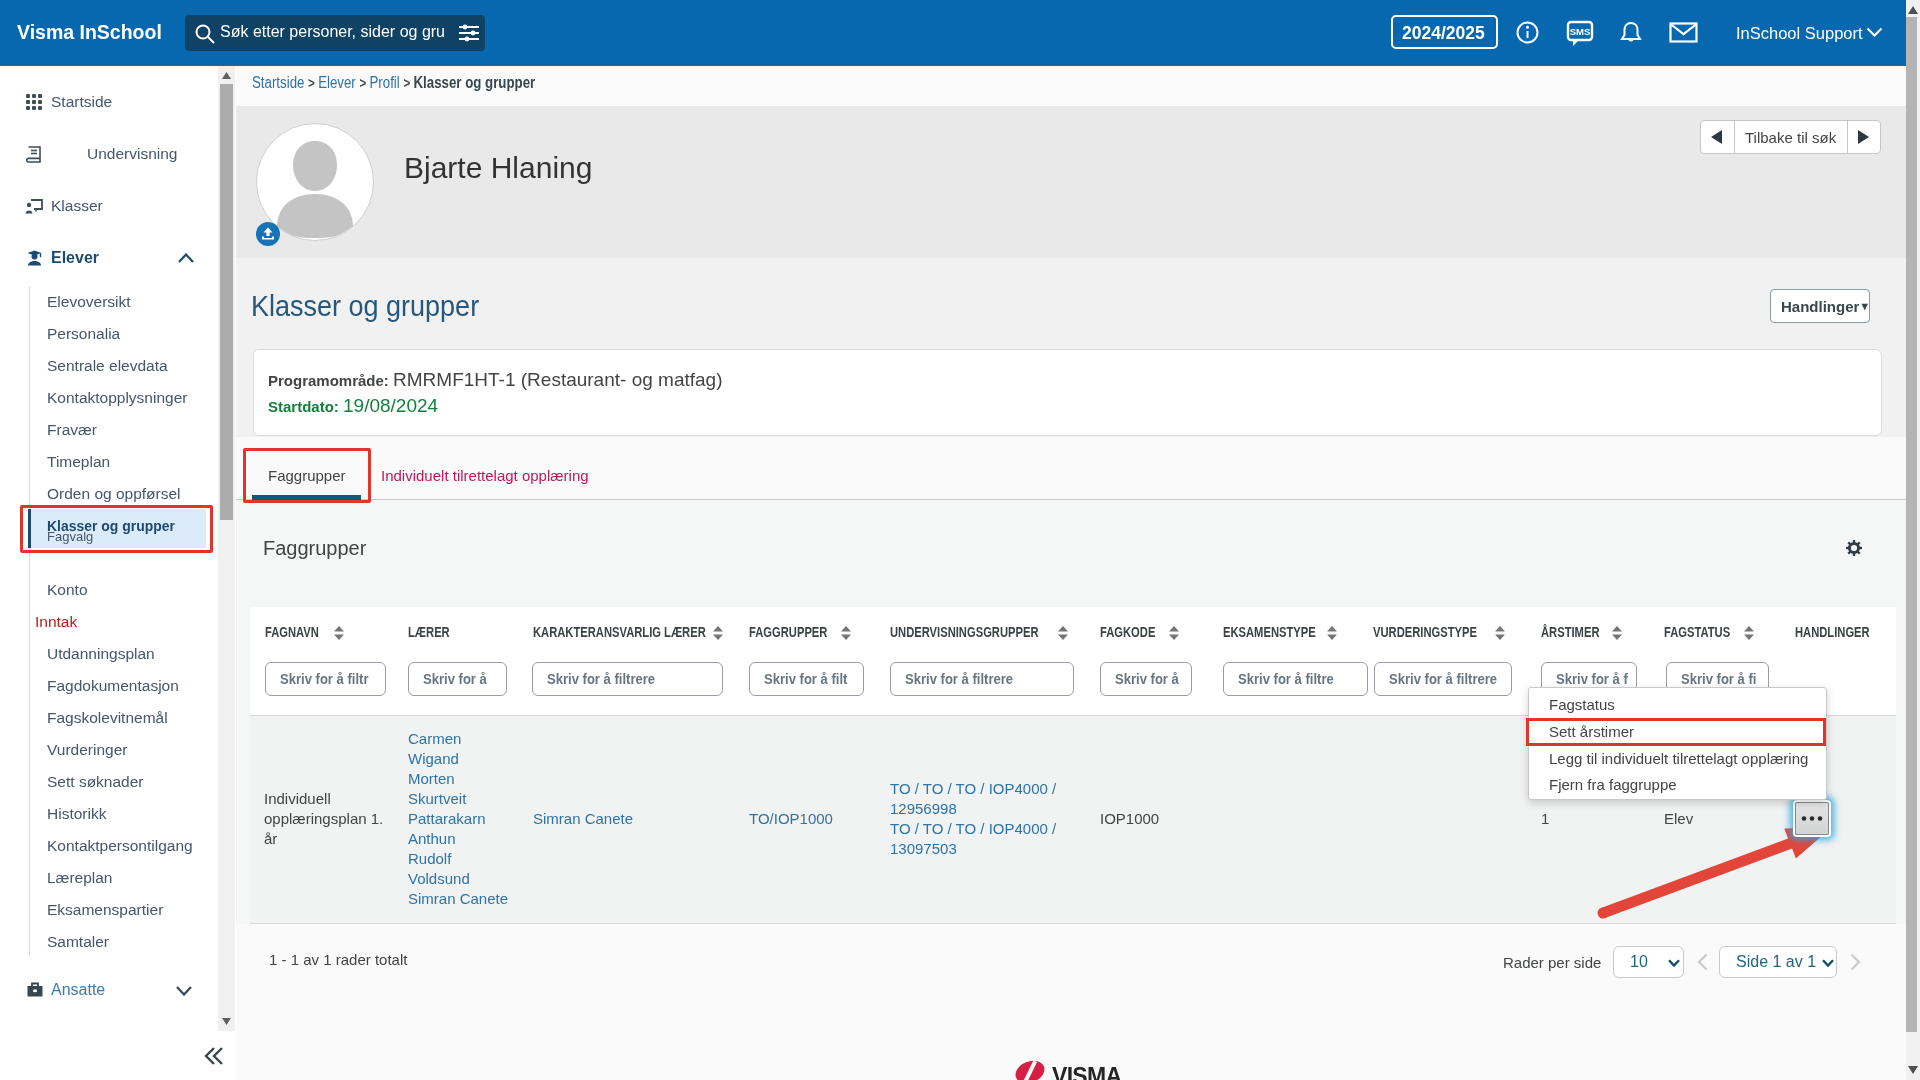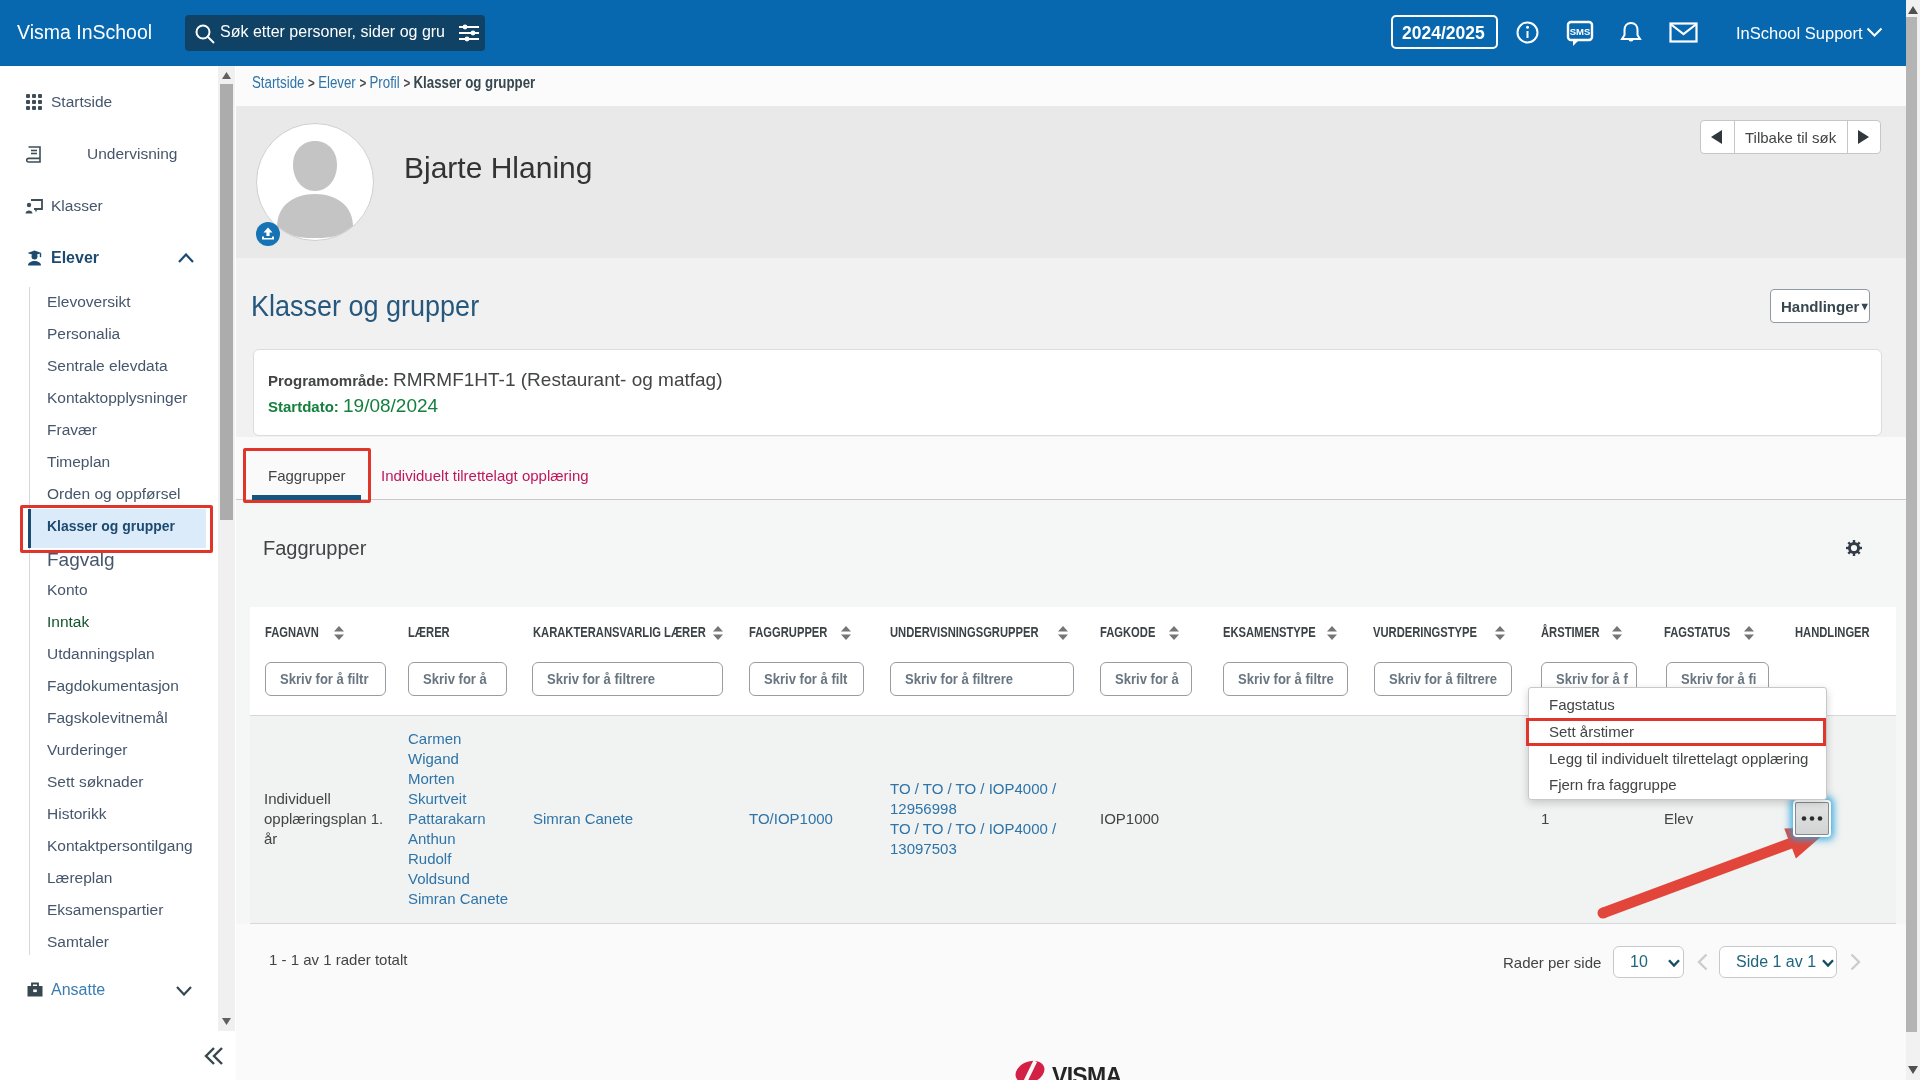--- a/index.html
+++ b/index.html
@@ -6,21 +6,21 @@
 html,body { width:1920px; height:1080px; overflow:hidden; }
 body { font-family:"Liberation Sans", sans-serif; position:relative; background:#fff; color:#424445; }
 .abs { position:absolute; }
 .lnk { color:#2e74a8; }
 .txt { position:absolute; white-space:nowrap; }
 </style>
 </head>
 <body>
 
 <div class="abs" id="topbar" style="left:0;top:0;width:1906px;height:66px;background:#0768b0;"></div>
-<div class="txt" style="left:17px;top:21px;font-size:19.5px;font-weight:400;color:#fff;">Visma InSchool</div>
+<div class="txt" style="left:17px;top:21px;font-size:19.5px;font-weight:700;color:#fff;">Visma InSchool</div>
 
 <div class="abs" style="left:185px;top:15px;width:300px;height:36px;background:#0f4264;border-radius:4px;"></div>
 <svg class="abs" style="left:193px;top:22px;" width="24" height="24" viewBox="0 0 24 24" fill="none" stroke="#fff" stroke-width="2">
   <circle cx="10" cy="10" r="6.5"></circle>
     <line x1="15" y1="15" x2="21" y2="21"></line>
 </svg>
 <div class="txt" style="left:220px;top:23px;font-size:16px;color:#fff;">Søk etter personer, sider og gru</div>
 <svg class="abs" style="left:458px;top:23px;" width="22" height="20" viewBox="0 0 22 20" stroke="#fff" stroke-width="2" fill="#fff">
   <line x1="1" y1="4" x2="21" y2="4"></line>
     <line x1="1" y1="10" x2="21" y2="10"></line>
@@ -113,23 +113,23 @@
 <div class="abs" style="left:28px;top:509px;width:3px;height:39px;background:#1c4a70;"></div>
 
 <div class="txt" style="left:47px;top:293px;font-size:15.5px;color:#46566b;">Elevoversikt</div>
 <div class="txt" style="left:47px;top:325px;font-size:15.5px;color:#46566b;text-align:right;">Personalia</div>
 <div class="txt" style="left:47px;top:357px;font-size:15.5px;color:#46566b;">Sentrale elevdata</div>
 <div class="txt" style="left:47px;top:389px;font-size:15.5px;color:#46566b;">Kontaktopplysninger</div>
 <div class="txt" style="left:47px;top:421px;font-size:15.5px;color:#46566b;">Fravær</div>
 <div class="txt" style="left:47px;top:453px;font-size:15.5px;color:#46566b;">Timeplan</div>
 <div class="txt" style="left:47px;top:485px;font-size:15.5px;color:#46566b;">Orden og oppførsel</div>
 <div class="txt" style="left:47px;top:517px;font-size:15.5px;font-weight:700;color:#1c4a70;transform:scaleX(0.9);transform-origin:0 50%;">Klasser og grupper</div>
-<div class="txt" style="left:47px;top:549px;font-size:19px;color:#46566b;">Fagvalg</div>
+<div class="txt" style="left:47px;top:529px;font-size:13px;color:#46566b;">Fagvalg</div>
 <div class="txt" style="left:47px;top:581px;font-size:15.5px;color:#46566b;">Konto</div>
-<div class="txt" style="left:47px;top:613px;font-size:15.5px;color:#14532d;text-align:center;">Inntak</div>
+<div class="txt" style="left:35px;top:613px;font-size:15.5px;color:#b91c1c;text-align:center;">Inntak</div>
 <div class="txt" style="left:47px;top:645px;font-size:15.5px;color:#46566b;">Utdanningsplan</div>
 <div class="txt" style="left:47px;top:677px;font-size:15.5px;color:#46566b;">Fagdokumentasjon</div>
 <div class="txt" style="left:47px;top:709px;font-size:15.5px;color:#46566b;">Fagskolevitnemål</div>
 <div class="txt" style="left:47px;top:741px;font-size:15.5px;color:#46566b;">Vurderinger</div>
 <div class="txt" style="left:47px;top:773px;font-size:15.5px;color:#46566b;">Sett søknader</div>
 <div class="txt" style="left:47px;top:805px;font-size:15.5px;color:#46566b;">Historikk</div>
 <div class="txt" style="left:47px;top:837px;font-size:15.5px;color:#46566b;">Kontaktpersontilgang</div>
 <div class="txt" style="left:47px;top:869px;font-size:15.5px;color:#46566b;">Læreplan</div>
 <div class="txt" style="left:47px;top:901px;font-size:15.5px;color:#46566b;">Eksamenspartier</div>
 <div class="txt" style="left:47px;top:933px;font-size:15.5px;color:#46566b;">Samtaler</div>
@@ -281,21 +281,21 @@
         </g>
 </defs>
     </svg>
 
 <div class="filt" style="left:265px;width:121px;"><i>Skriv for å filtr</i></div>
 <div class="filt" style="left:408px;width:99px;"><i>Skriv for å</i></div>
 <div class="filt" style="left:532px;width:191px;"><i>Skriv for å filtrere</i></div>
 <div class="filt" style="left:749px;width:115px;"><i>Skriv for å filt</i></div>
 <div class="filt" style="left:890px;width:184px;"><i>Skriv for å filtrere</i></div>
 <div class="filt" style="left:1100px;width:92px;"><i>Skriv for å</i></div>
-<div class="filt" style="left:1223px;width:125px;"><i>Skriv for å filtre</i></div>
+<div class="filt" style="left:1223px;width:145px;"><i>Skriv for å filtre</i></div>
 <div class="filt" style="left:1374px;width:138px;"><i>Skriv for å filtrere</i></div>
 <div class="filt" style="left:1541px;width:96px;"><i>Skriv for å f</i></div>
 <div class="filt" style="left:1666px;width:103px;"><i>Skriv for å fi</i></div>
 
 <div class="abs" style="left:250px;top:715px;width:1646px;height:209px;background:#f1f2f2;border-top:1px solid #d8d8d8;border-bottom:1px solid #d8d8d8;"></div>
 <div class="txt" style="left:264px;top:789px;font-size:15px;line-height:20px;white-space:normal;width:125px;">Individuell opplæringsplan 1. år</div>
 <div class="txt lnk" style="left:408px;top:729px;font-size:15px;line-height:20px;">Carmen<br>Wigand<br>Morten<br>Skurtveit<br>Pattarakarn<br>Anthun<br>Rudolf<br>Voldsund<br>Simran Canete</div>
 <div class="txt lnk" style="left:533px;top:810px;font-size:15px;">Simran Canete</div>
 <div class="txt lnk" style="left:749px;top:810px;font-size:15px;">TO/IOP1000</div>
 <div class="txt lnk" style="left:890px;top:779px;font-size:15px;line-height:20px;">TO / TO / TO / IOP4000 /<br>12956998<br>TO / TO / TO / IOP4000 /<br>13097503</div>

